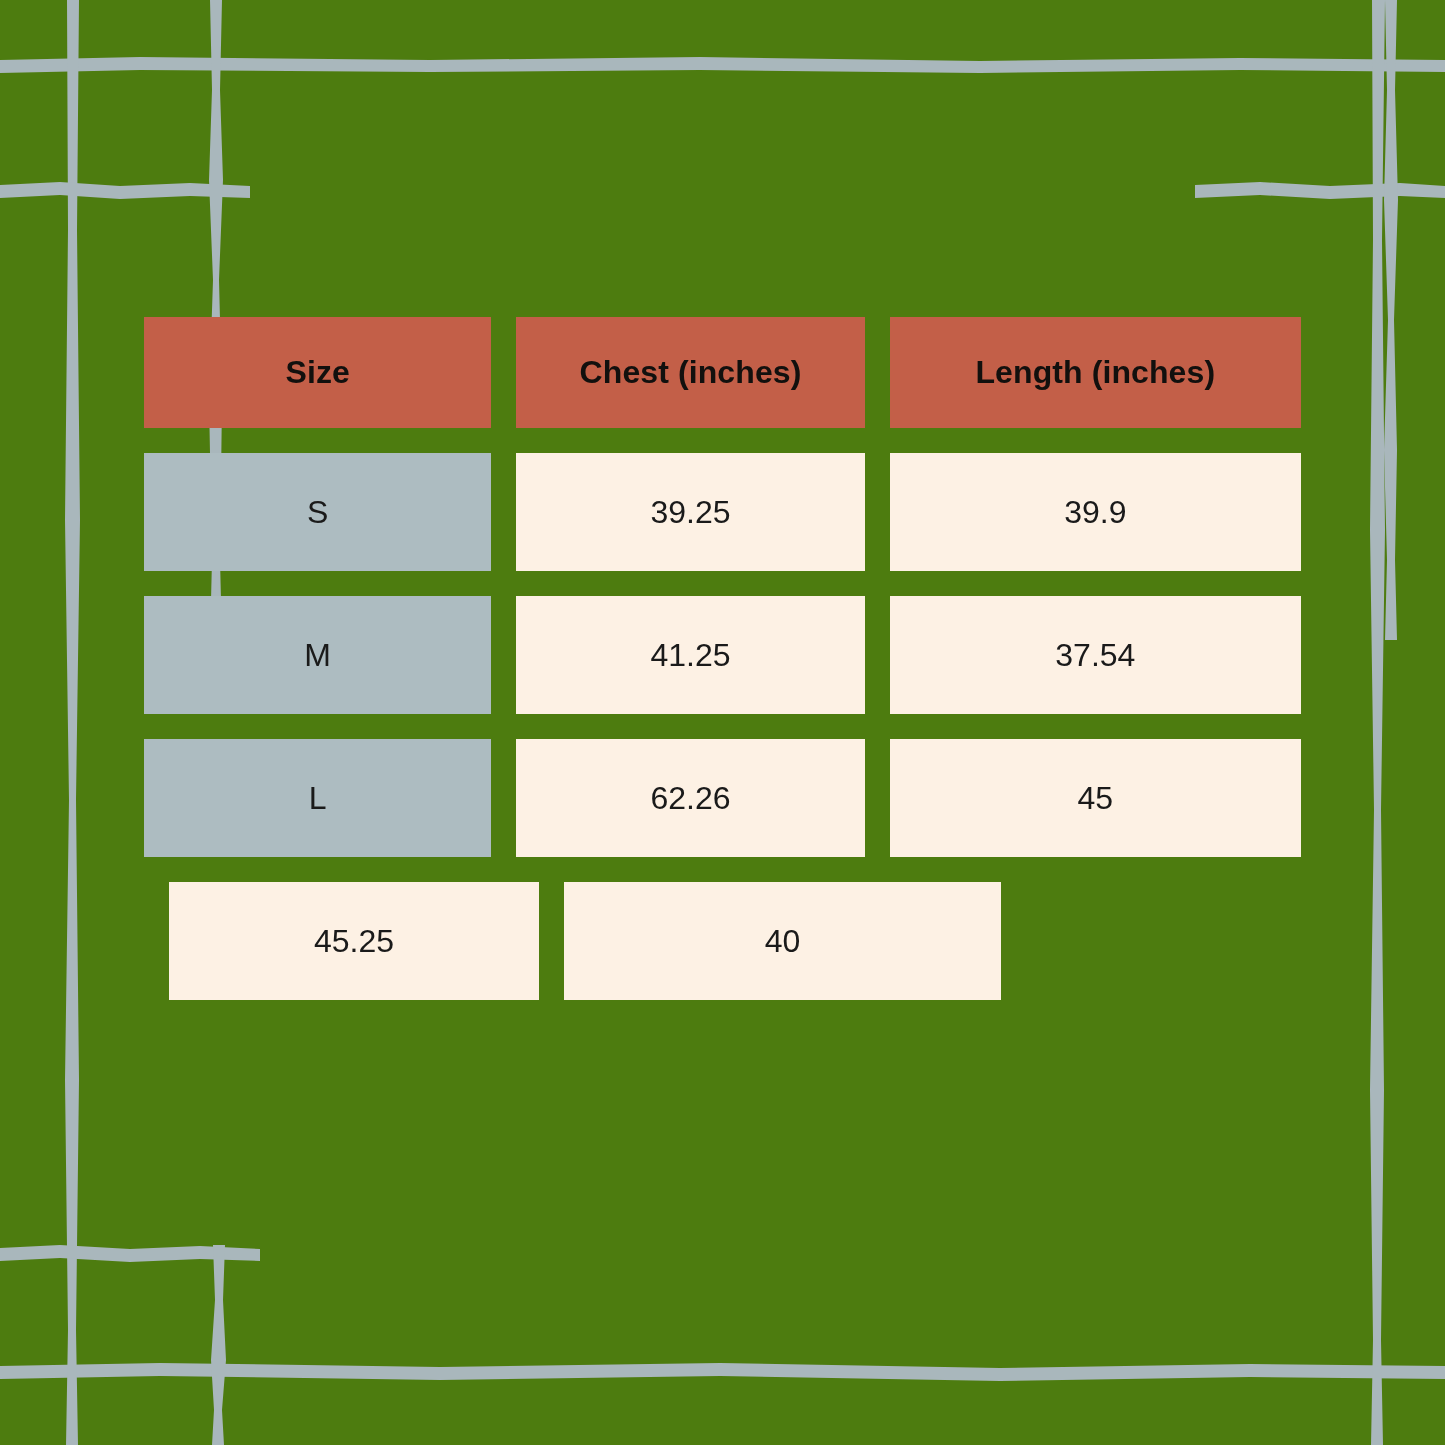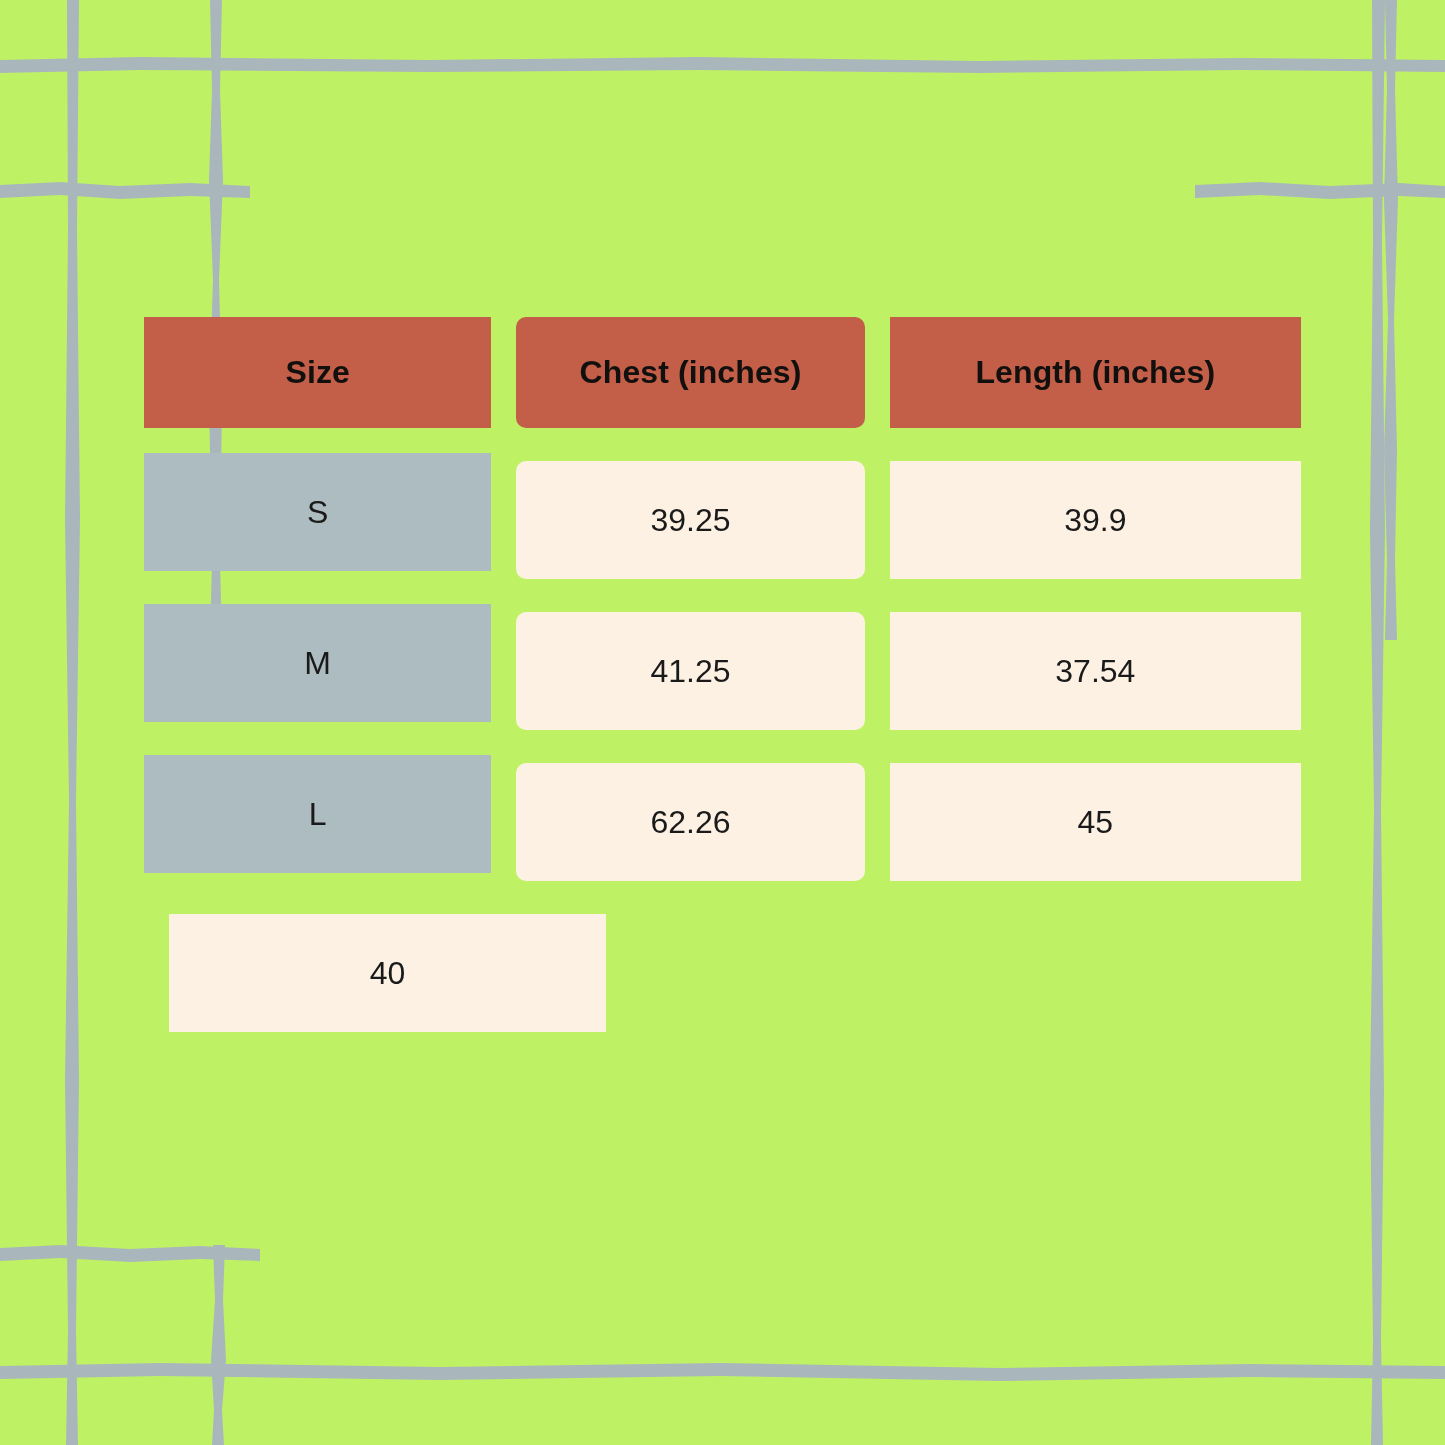--- a/index.html
+++ b/index.html
@@ -2,21 +2,21 @@
 <html><head>
 <meta charset="utf-8">
 <style>
   * { margin:0; padding:0; box-sizing:border-box; }
   html, body {
     width:1445px; height:1445px;
     background:#ffffff;
     font-family:"Liberation Sans", sans-serif;
     overflow:hidden;
   }
-  #canvas { position:relative; width:1445px; height:1445px; background:#bef264; }
+  #canvas { position:relative; width:1445px; height:1445px; background:#4d7c0f; }
 
   
   .frame-svg { position:absolute; left:0; top:0; width:1445px; height:1445px; pointer-events:none; }
 
   
   .size-table {
     position:absolute;
     left:144px;
     top:317px;
     width:1157px;
@@ -25,36 +25,36 @@
   .trow + .trow { margin-top:25px; }
 
   .cell {
     display:flex;
     align-items:center;
     justify-content:center;
     text-align:center;
   }
   
   .col-size   { width:369px; }
-  .col-chest  { width:370px; margin-left:25px;border-radius:10px; }
+  .col-chest  { width:370px; margin-left:25px; }
   .col-length { width:437px; margin-left:25px; }
 
   .header-row .cell {
     height:111px;
     background:#c35f48;
     color:#12100e;
     font-weight:bold;
     font-size:32px;
     letter-spacing:.1px;
   }
 
   .data-row .cell { height:118px; font-size:32px; color:#1a1a1a; font-weight:400; }
   .data-row .col-size   { background:#adbcc1; }
   .data-row .col-chest,
-  .data-row .col-length { background:#fdf1e4;margin-top:8px; }
+  .data-row .col-length { background:#fdf1e4; }
 </style>
 </head>
 <body>
 
 <div id="canvas">
 
   <svg class="frame-svg" viewBox="0 0 1445 1445" xmlns="http://www.w3.org/2000/svg">
     <g fill="#a9b7bc">
 
       <path d="M0,60 L140,57 L430,60 L700,57 L980,61 L1240,58 L1445,60 L1445,72 L1240,70 L980,73 L700,70 L430,72 L140,70 L0,73 Z"></path>
@@ -96,18 +96,19 @@
       <div class="cell col-length">37.54</div>
     </div>
 
     <div class="trow data-row">
       <div class="cell col-size">L</div>
       <div class="cell col-chest">62.26</div>
       <div class="cell col-length">45</div>
     </div>
 
     <div class="trow data-row">
+      <div class="cell col-chest">45.25</div>
       <div class="cell col-length">40</div>
     </div>
 
 
   </div>
 </div>
 
 </body></html>

